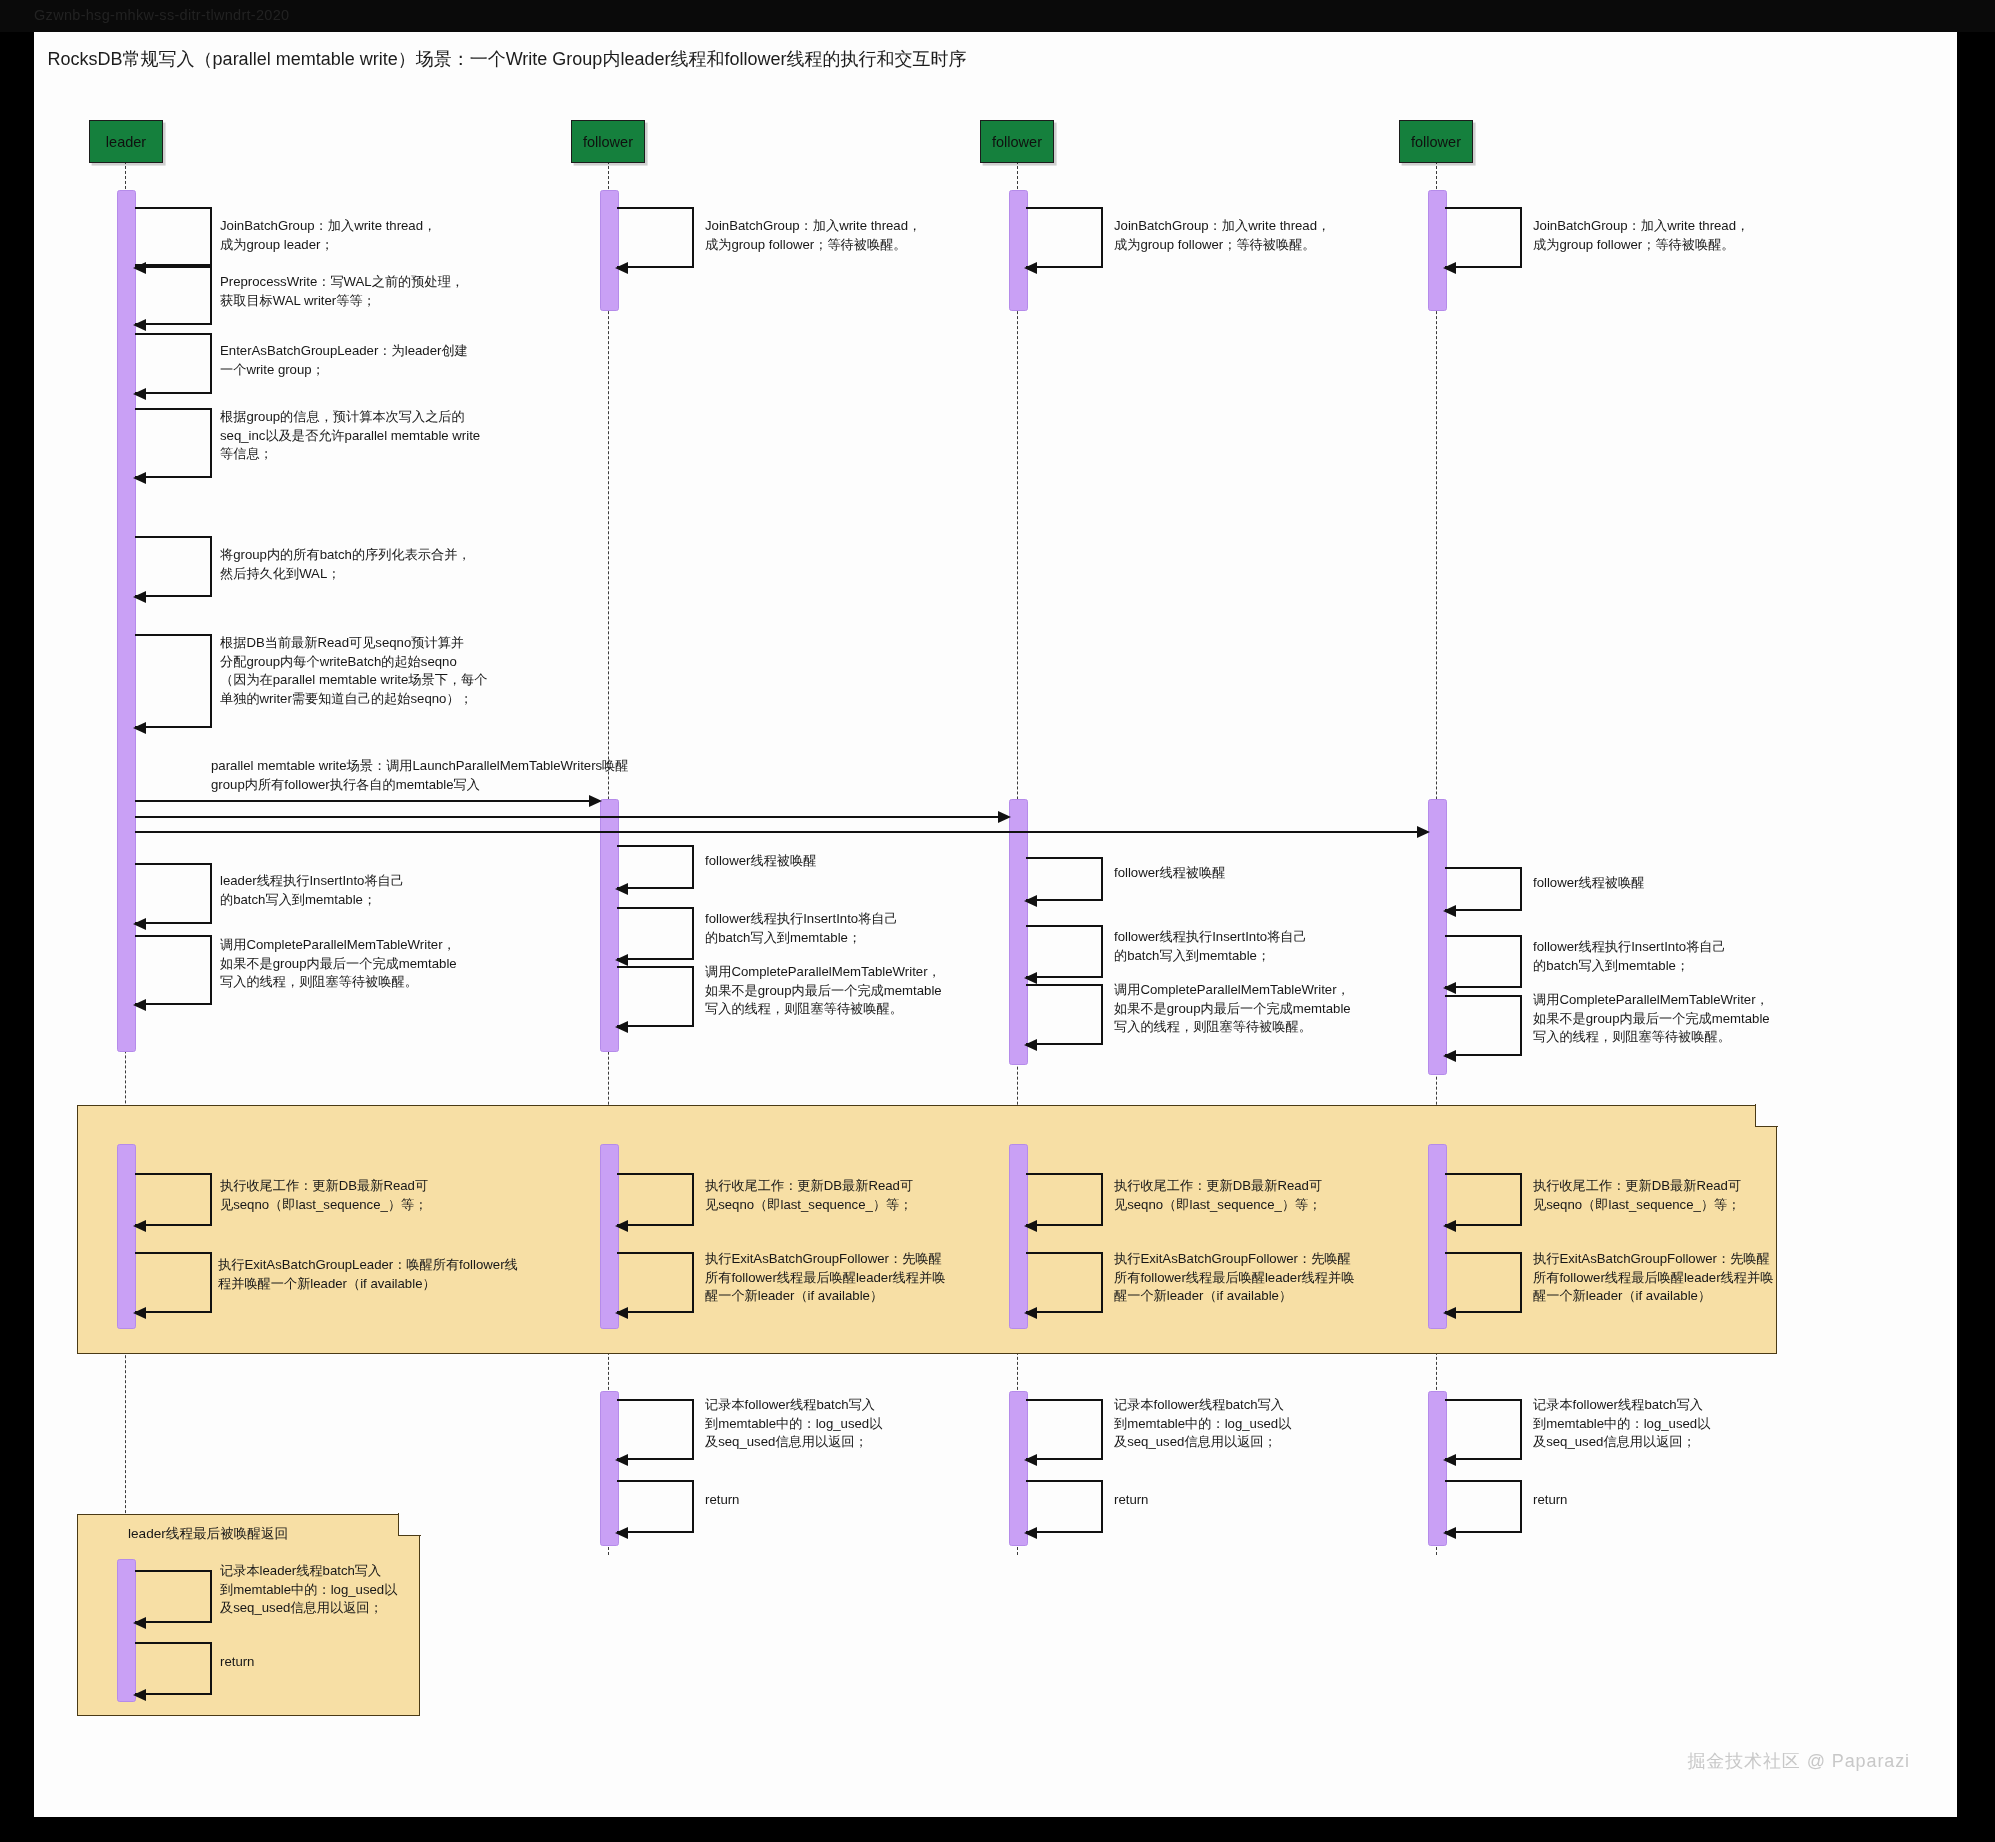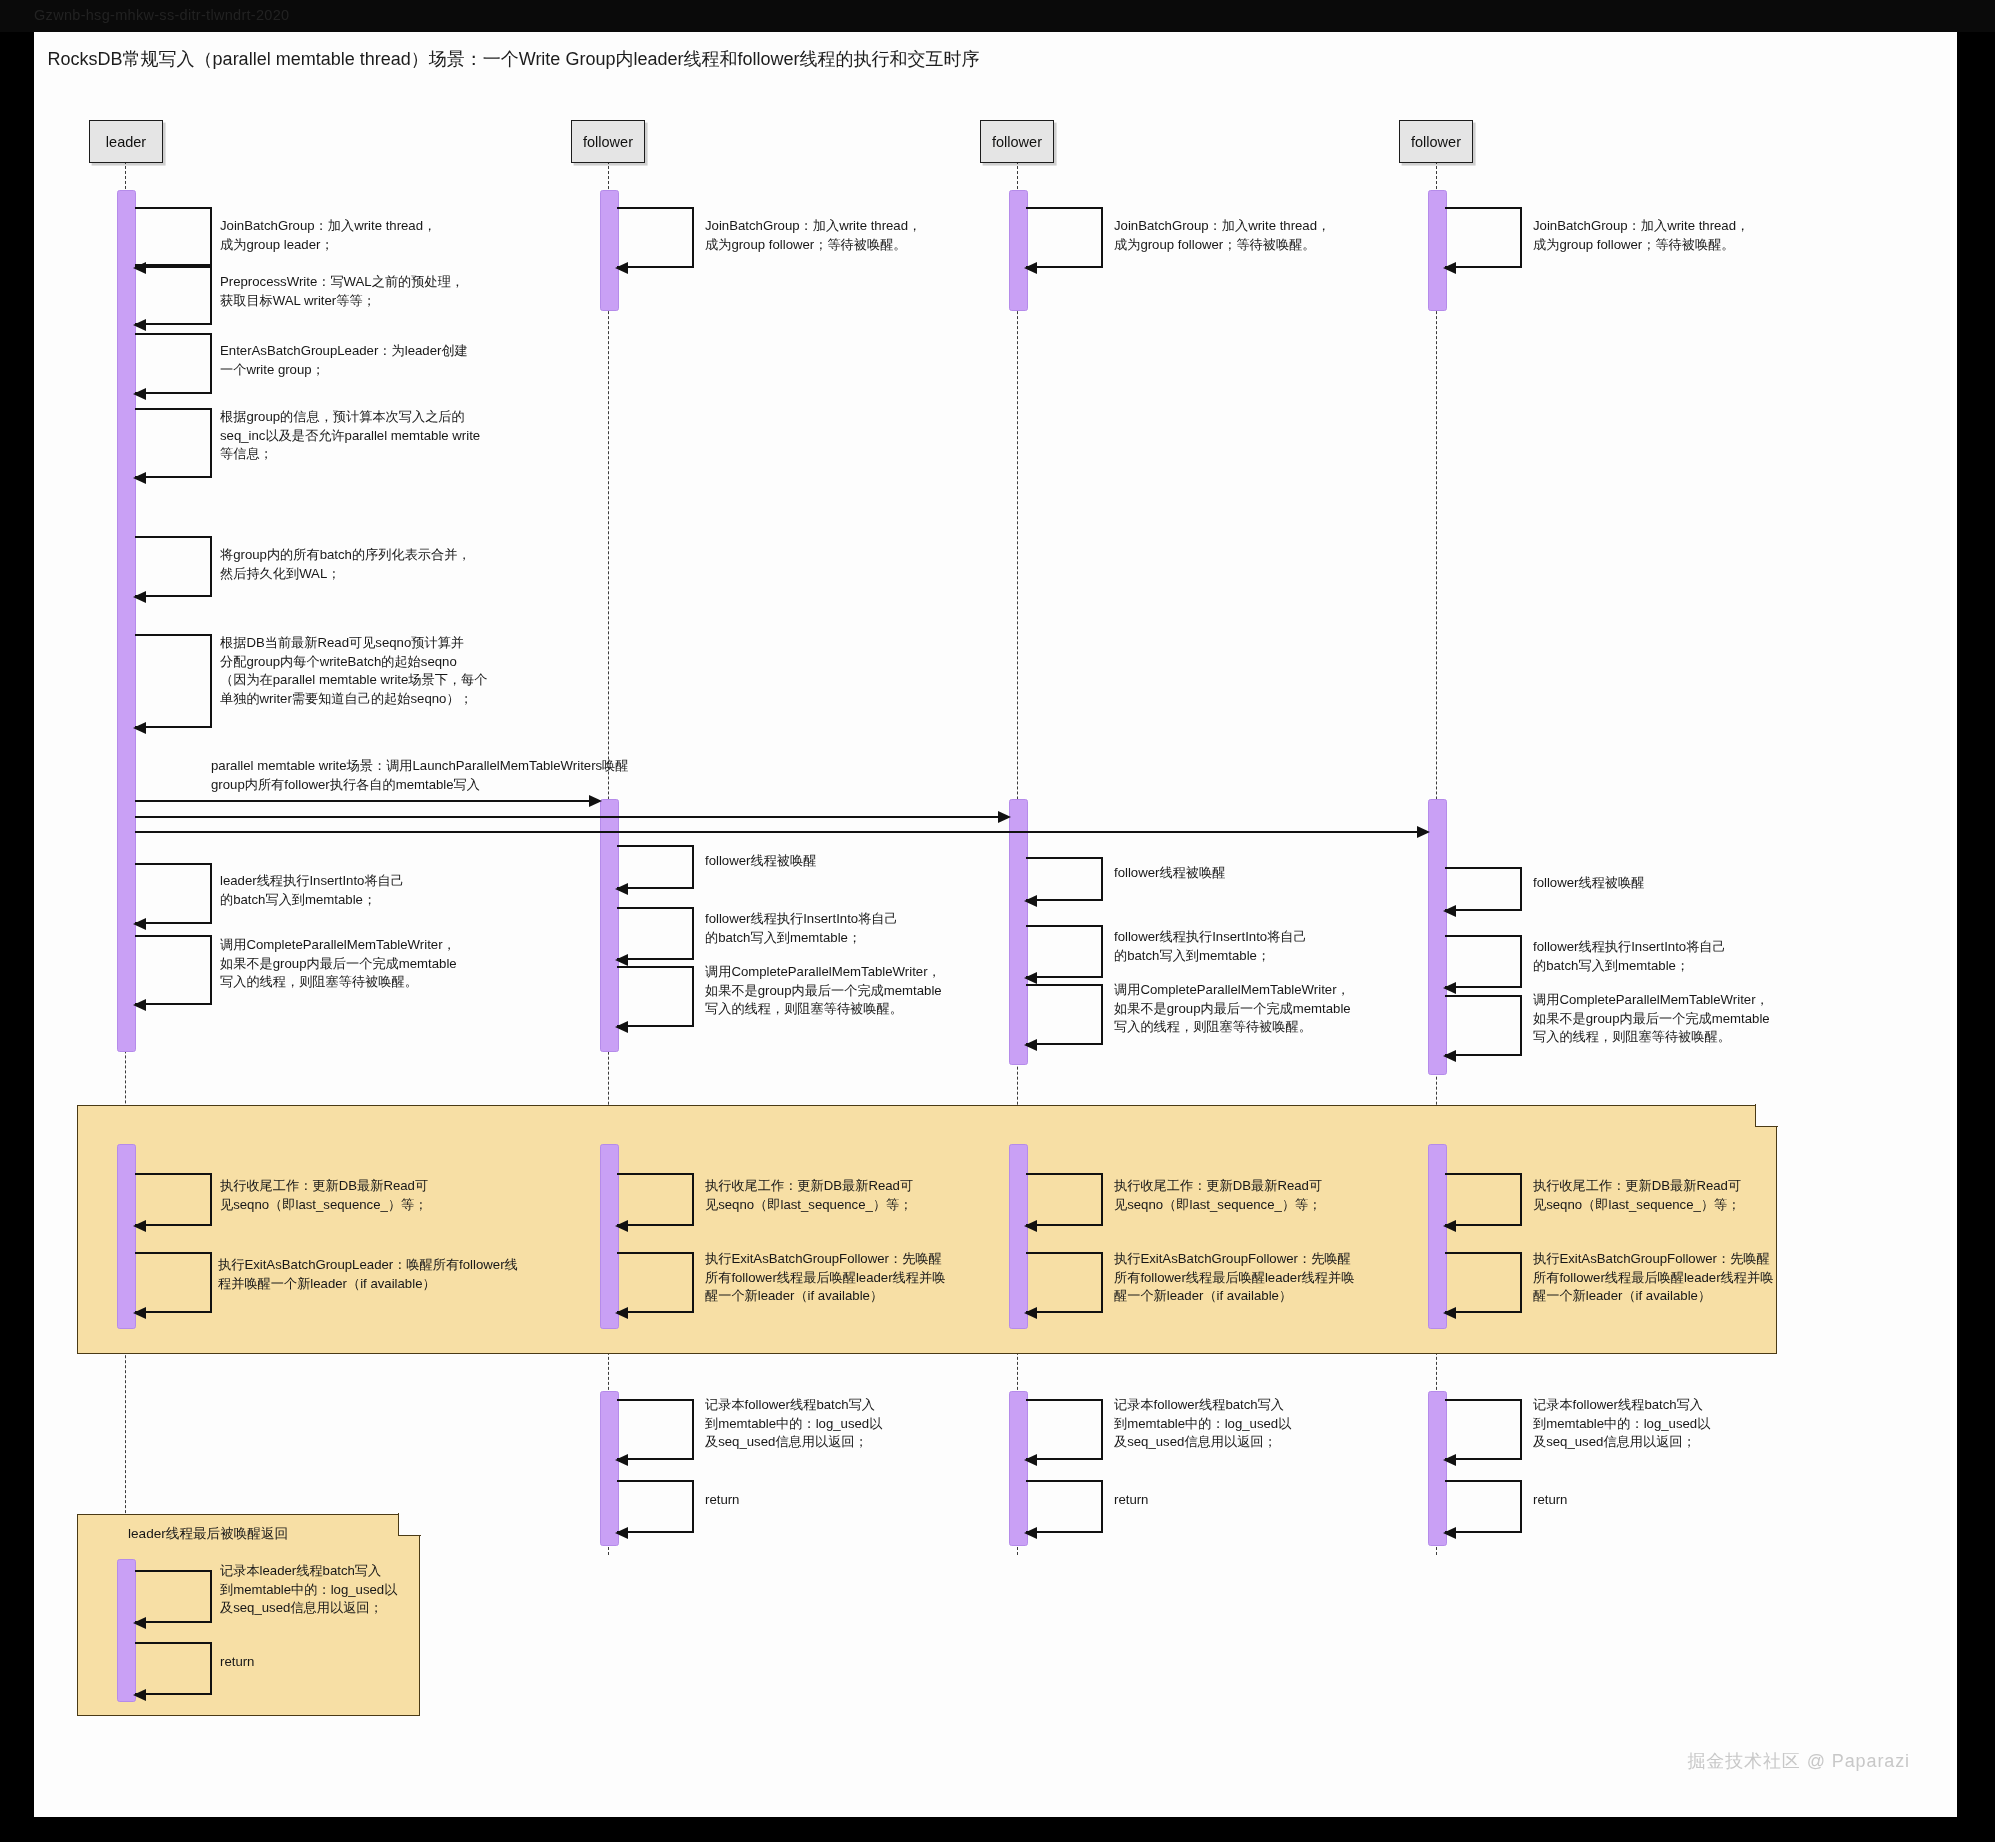--- a/index.html
+++ b/index.html
@@ -10,21 +10,21 @@
   #topbar{position:absolute;left:0;top:0;width:1996px;height:32px;background:#0a0a0a;}
   #topbar-text{position:absolute;left:34px;top:6.8px;font-size:14.5px;color:#2a2a2a;
                white-space:nowrap;letter-spacing:0.3px;filter:blur(0.5px);opacity:.75;}
 
   #canvas{position:absolute;left:34px;top:32px;width:1923px;height:1785px;background:#fdfdfd;}
 
   #diagram-title{position:absolute;left:13.6px;top:15.3px;font-size:18px;color:#1c1c1c;white-space:nowrap;}
 
   
   .lifeline{position:absolute;width:0;border-left:1.7px dashed #3a3a3a;z-index:1;}
-  .actor-box{position:absolute;background:#e5e5e5;border:1.7px solid #1c1c1c;
+  .actor-box{position:absolute;background:#15803d;border:1.7px solid #1c1c1c;
              box-shadow:2.6px 2.6px 0 rgba(0,0,0,.18);
              display:flex;align-items:center;justify-content:center;z-index:5;}
   .actor-label{font-size:14.5px;color:#10100f;}
 
   
   .act{position:absolute;width:17px;background:#c9a0f5;border:0.9px solid #b58bea;border-radius:2.6px;z-index:4;}
 
   
   .self{position:absolute;z-index:6;}
   .self .sl-top{position:absolute;left:0;top:0;height:0;border-top:2.1px solid #111;}
@@ -57,21 +57,21 @@
 <body>
 
 <div id="page">
 
   <div id="topbar">
     <div id="topbar-text">Gzwnb-hsg-mhkw-ss-ditr-tlwndrt-2020</div>
   </div>
 
   <div id="canvas">
 
-    <div id="diagram-title">RocksDB常规写入（parallel memtable thread）场景：一个Write Group内leader线程和follower线程的执行和交互时序</div>
+    <div id="diagram-title">RocksDB常规写入（parallel memtable write）场景：一个Write Group内leader线程和follower线程的执行和交互时序</div>
 
     <div class="lifeline" style="left:91px;top:109px;height:1567px;"></div>
     <div class="lifeline" style="left:574px;top:109px;height:1414px;"></div>
     <div class="lifeline" style="left:983px;top:109px;height:1414px;"></div>
     <div class="lifeline" style="left:1402px;top:109px;height:1414px;"></div>
 
     <div class="actor-box" style="left:55px;top:88px;width:72px;height:41px;">
       <span class="actor-label">leader</span>
     </div>
     <div class="actor-box" style="left:537px;top:88px;width:72px;height:41px;">

